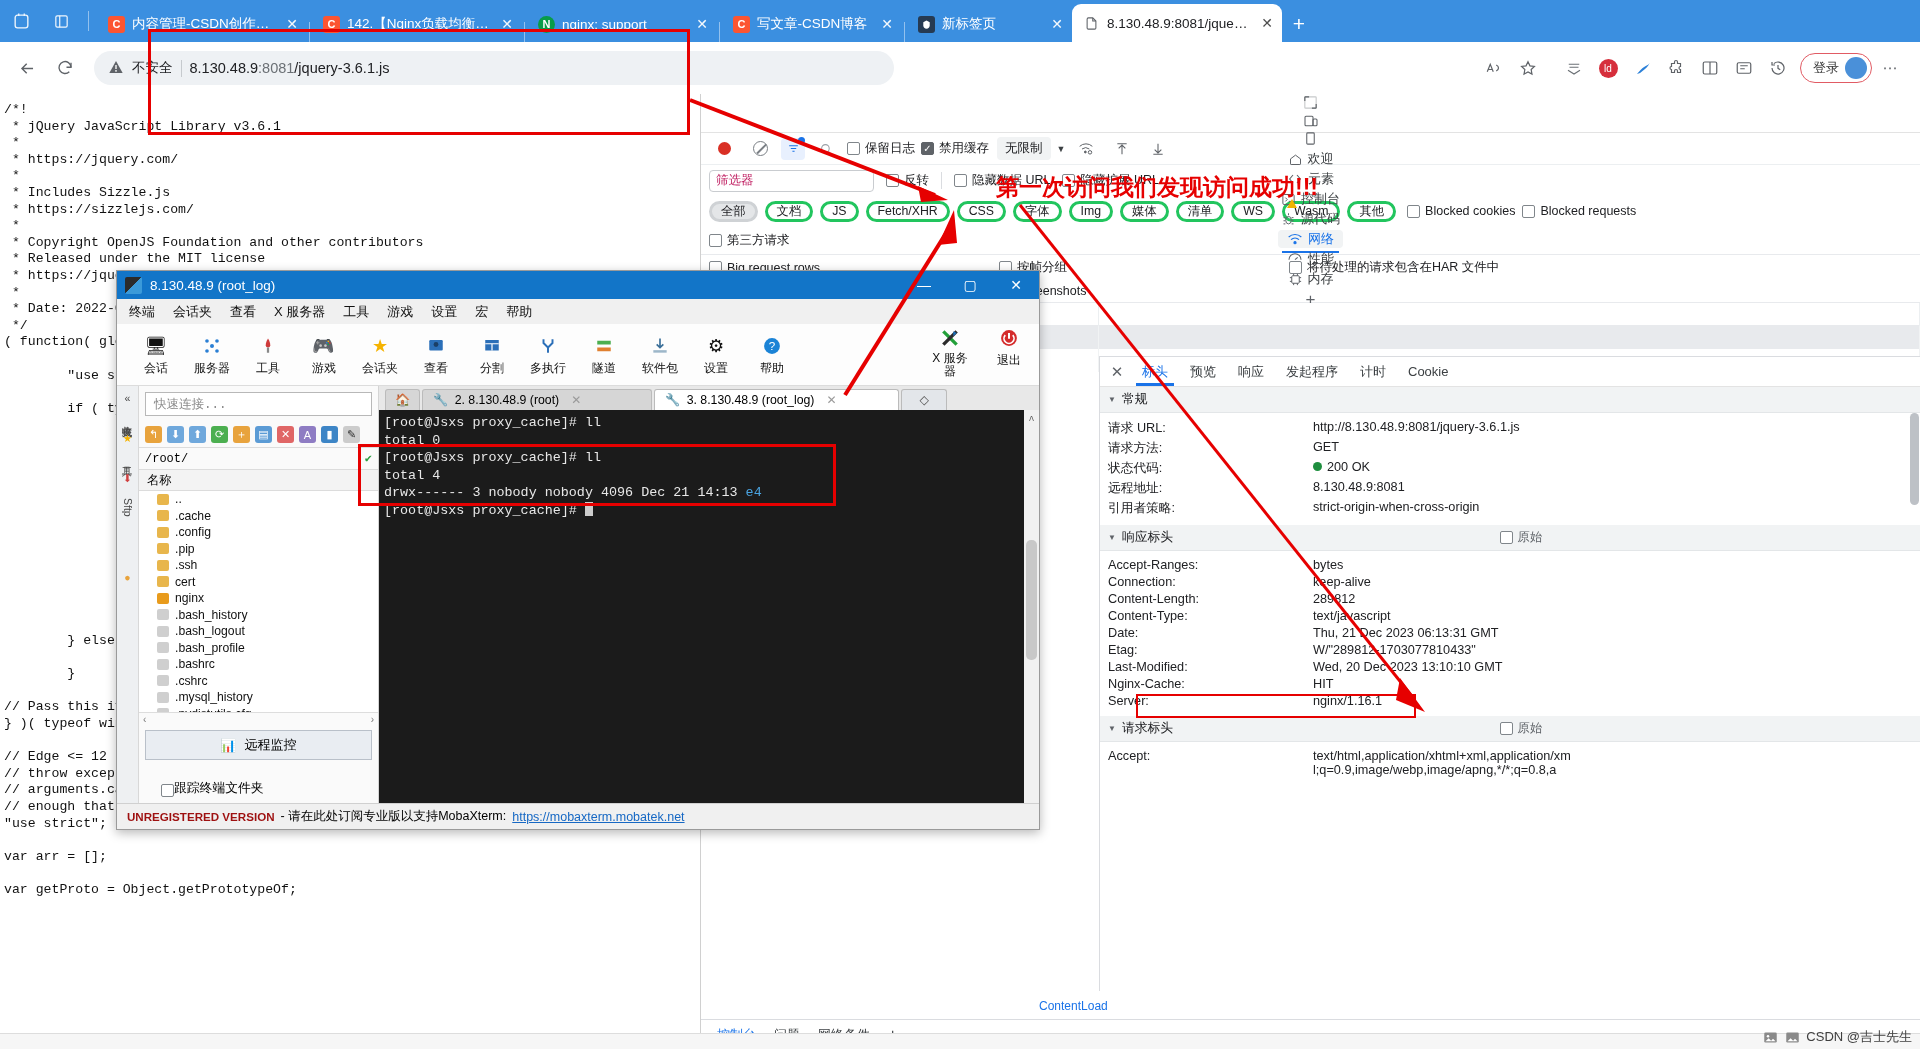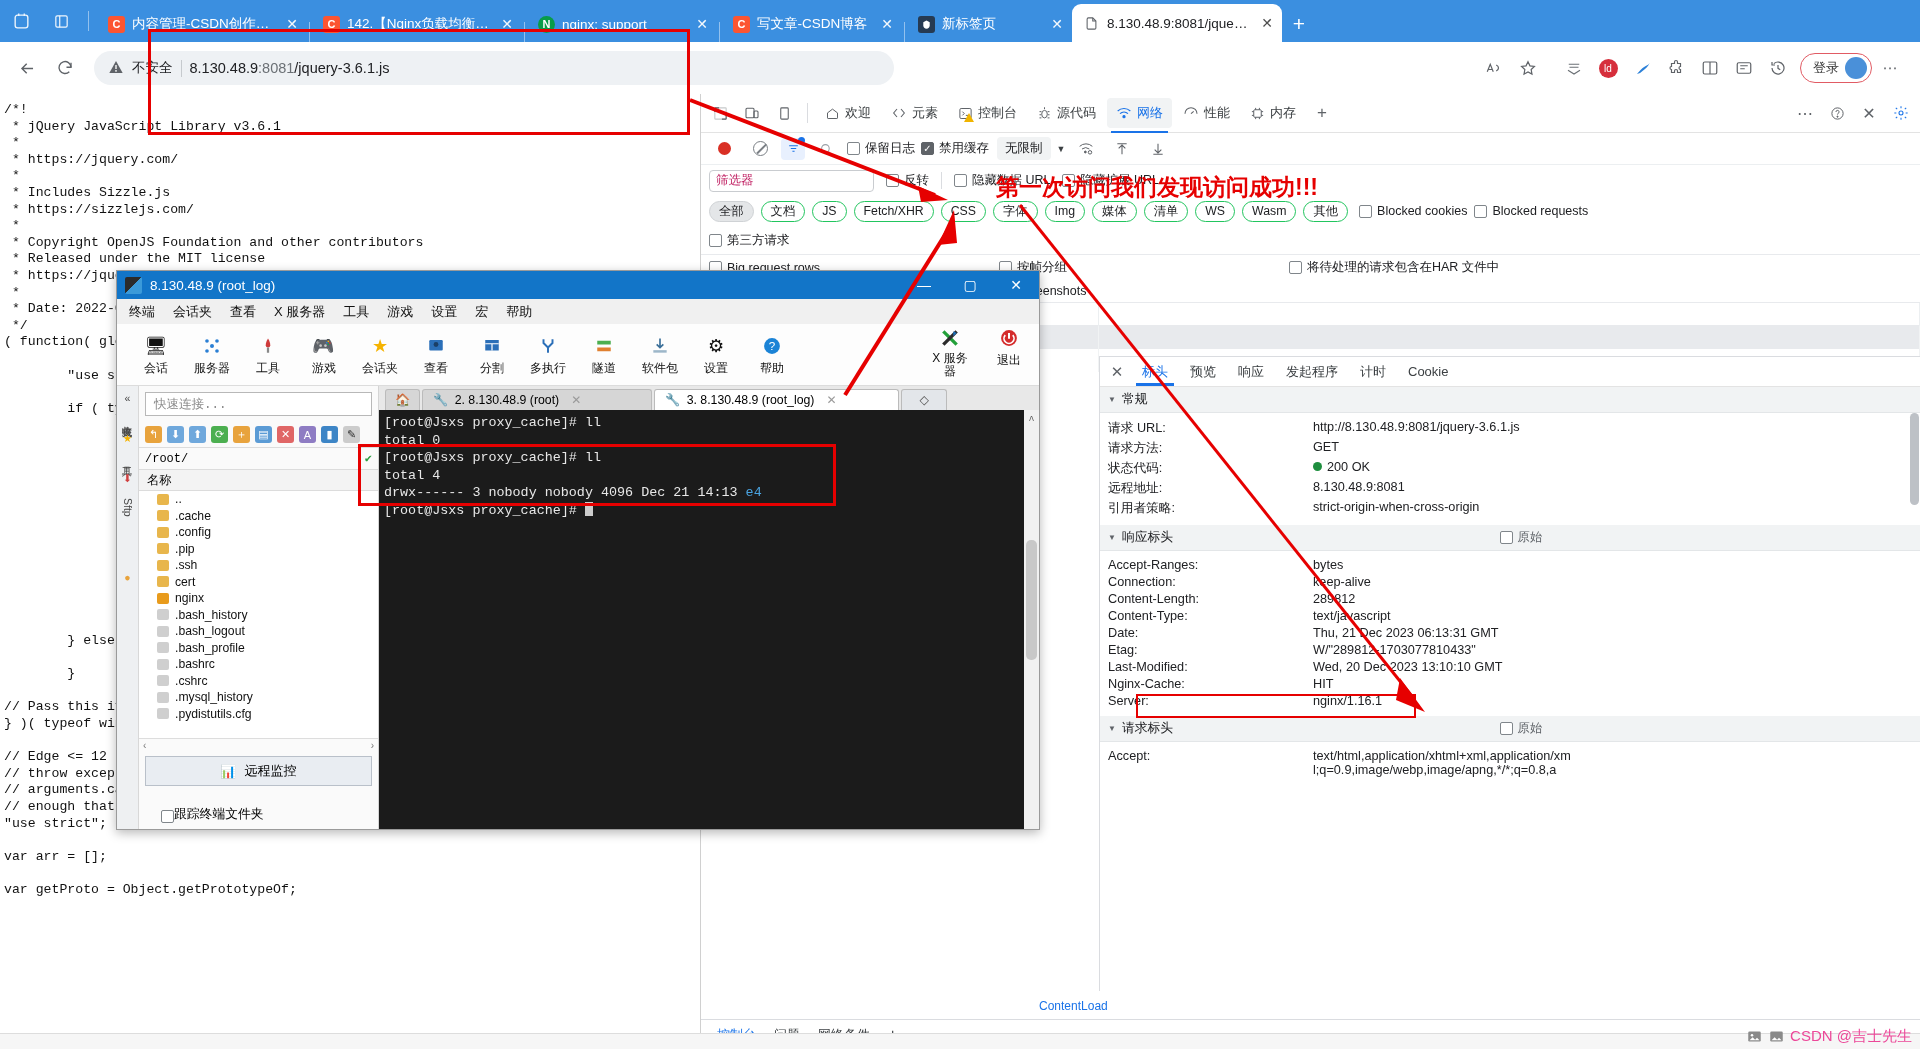--- a/index.html
+++ b/index.html
@@ -96,21 +96,21 @@
     background: #c1c1c1; border-radius: 6px; }
 
   
   .devtools {
     position: absolute; top: 94px; left: 700px; width: 1220px; height: 955px;
     background: #fff; border-left: 1px solid #d0d0d0;
     font-size: 12.5px; color: #202124; overflow: hidden;
   }
   .dt-tabbar {
     height: 39px; display: flex; align-items: center; gap: 2px;
-    padding: 0 4px; border-bottom: 1px solid #e3e3e3; background: #fff;
+    padding: 0 4px; border-bottom: 1px solid #e3e3e3; background: #fff; flex-direction: column;
   }
   .dt-icon-btn {
     width: 30px; height: 28px; display: flex; align-items: center; justify-content: center;
     color: #5f6368; border-radius: 4px;
   }
   .dt-vsep { width: 1px; height: 20px; background: #dadce0; margin: 0 6px; }
   .dt-tab {
     height: 30px; display: flex; align-items: center; gap: 5px;
     padding: 0 9px; border-radius: 4px; color: #3c4043; font-size: 13px;
     position: relative; white-space: nowrap;
@@ -146,21 +146,21 @@
 
   .dt-filterrow {
     height: 31px; display: flex; align-items: center; gap: 12px; padding: 0 8px;
   }
   .filter-input {
     width: 165px; height: 22px; border: 1px solid #c9ccd0; border-radius: 4px;
     font-size: 12.5px; padding: 0 6px; color: #be185d; display: flex; align-items: center;
   }
   .dt-chiprow { height: 30px; display: flex; align-items: center; gap: 7px; padding: 0 8px; }
   .chip {
-    height: 21px; border: 1px solid #22c55e; border-radius: 11px; padding: 0 9px;
+    height: 21px; border: 3px solid #22c55e; border-radius: 11px; padding: 0 9px;
     display: flex; align-items: center; font-size: 12.3px; color: #202124; background: #fff;
     white-space: nowrap;
   }
   .chip.active { background: #e4e6e8; border-color: #cfd2d5; }
   .dt-chiprow2 { height: 28px; display: flex; align-items: center; gap: 10px; padding: 0 8px; }
   .dt-optrow {
     display: flex; align-items: center; padding: 4px 8px; gap: 0px; font-size: 12.5px;
   }
   .dt-optrow .col1 { width: 290px; }
   .dt-optrow .col2 { width: 290px; }
@@ -281,21 +281,21 @@
   .anno { position: absolute; pointer-events: none; }
   .anno-box { border: 3px solid #e60000; }
   .anno-text {
     color: #e60000; font-size: 23px; font-weight: bold; white-space: nowrap;
     font-family: "Liberation Sans", sans-serif;
   }
   .anno svg { display: block; overflow: visible; }
 
   
   .csdn-wm { position: absolute; right: 8px; bottom: 3px; display: flex; align-items: center; gap: 5px;
-    font-size: 15px; color: #ec4899; }
+    font-size: 13px; color: #404040; }
   .taskbar-strip { position: absolute; left: 0; bottom: 0; width: 1920px; height: 16px; background: #f6f6f6;
      border-top: 1px solid #ddd;}
 </style>
 </head>
 <body>
 
 <div id="root">
 
   <div class="browser-tabstrip">
     <div class="tabstrip-left-btns">
@@ -1130,20 +1130,25 @@
 <span><span>drwx------ 3 nobody nobody 4096 Dec 21 14:13 <span style="color: rgb(74, 163, 224);">e4</span></span></span>
 <span>[root@Jsxs proxy_cache]# </span><span class="term-cursor"></span>
           <div class="term-scroll">
             <span class="up">^</span>
             <span class="thumb"></span>
           </div>
         </div>
       </div>
     </div>
 
+    <div class="moba-status">
+      <span class="unreg">UNREGISTERED VERSION</span>
+      <span>- 请在此处订阅专业版以支持MobaXterm:</span>
+      <span class="lnk">https://mobaxterm.mobatek.net</span>
+    </div>
   </div>
 
   <div class="anno anno-box" style="left:148px; top:29px; width:542px; height:106px;"></div>
 
   <div class="anno anno-box" style="left:358px; top:444px; width:478px; height:62px;"></div>
 
   <div class="anno anno-box" style="left:1136px; top:694px; width:280px; height:24px; border-width:2px;"></div>
 
   <div class="anno" style="left:0; top:0; width:1920px; height:1049px;">
     <svg width="1920" height="1049">

